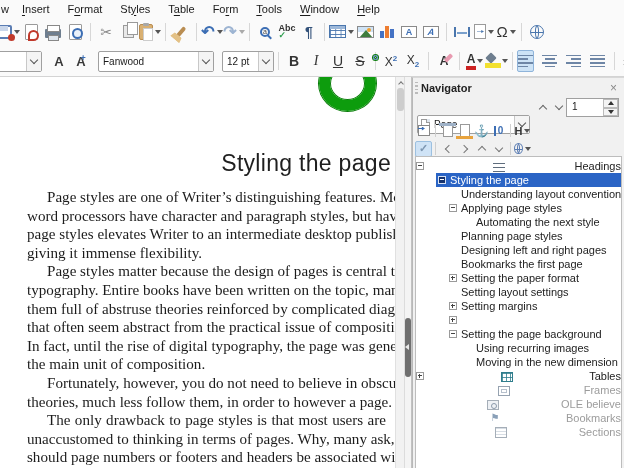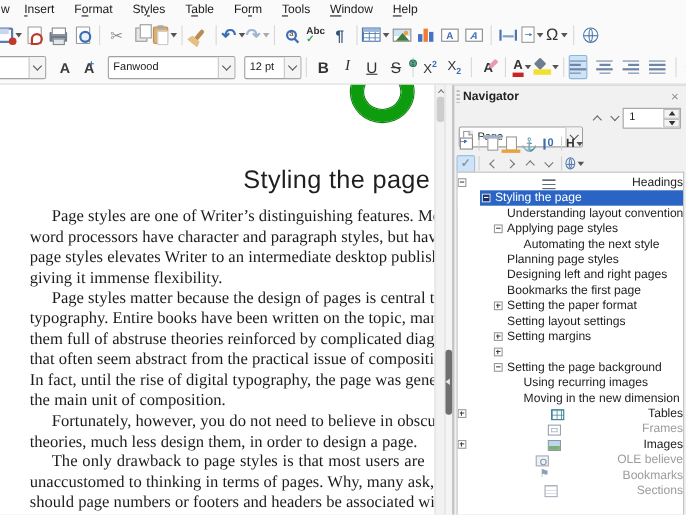--- a/index.html
+++ b/index.html
@@ -421,21 +421,21 @@
       <div class="dline">word processors have character and paragraph styles, but having</div>
       <div class="dline">page styles elevates Writer to an intermediate desktop publisher,</div>
       <div class="dline last">giving it immense flexibility.</div>
       <div class="dline ind">Page styles matter because the design of pages is central to</div>
       <div class="dline">typography. Entire books have been written on the topic, many of</div>
       <div class="dline">them full of abstruse theories reinforced by complicated diagrams</div>
       <div class="dline">that often seem abstract from the practical issue of composition.</div>
       <div class="dline">In fact, until the rise of digital typography, the page was generally</div>
       <div class="dline last">the main unit of composition.</div>
       <div class="dline ind">Fortunately, however, you do not need to believe in obscure</div>
-      <div class="dline last">theories, much less design them, in order to design a page.</div>
+      <div class="dline last">theories, much less follow them, in order to however a page.</div>
       <div class="dline ind">The only drawback to page styles is that most users are</div>
       <div class="dline">unaccustomed to thinking in terms of pages. Why, many ask,</div>
       <div class="dline">should page numbers or footers and headers be associated with</div>
     </div>
   </div>
 
   <div class="vscroll">
     <span class="sc-up">
         <i></i>
       </span>
@@ -589,25 +589,20 @@
       <div class="trow lvl0">
           <span class="exp plus"></span>
           <span class="ti ti-table"></span>
           <span>Tables</span>
         </div>
       <div class="trow lvl0 dis">
           <span class="exp hid"></span>
           <span class="ti ti-frame"></span>
           <span>Frames</span>
         </div>
-      <div class="trow lvl0">
-          <span class="exp plus"></span>
-          <span class="ti ti-image"></span>
-          <span>Images</span>
-        </div>
       <div class="trow lvl0 dis">
           <span class="exp hid"></span>
           <span class="ti ti-ole"></span>
           <span>OLE believe</span>
         </div>
       <div class="trow lvl0 dis">
           <span class="exp hid"></span>
           <span class="ti ti-flag">⚑</span>
           <span>Bookmarks</span>
         </div>

